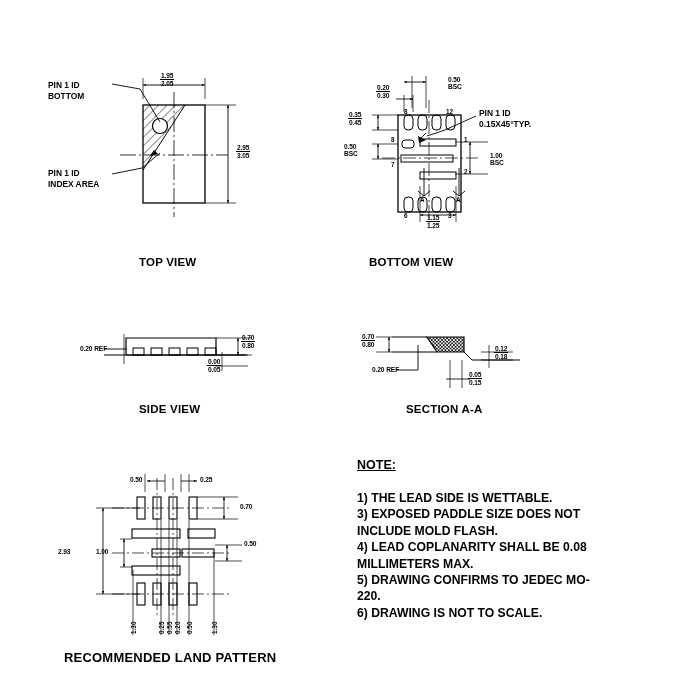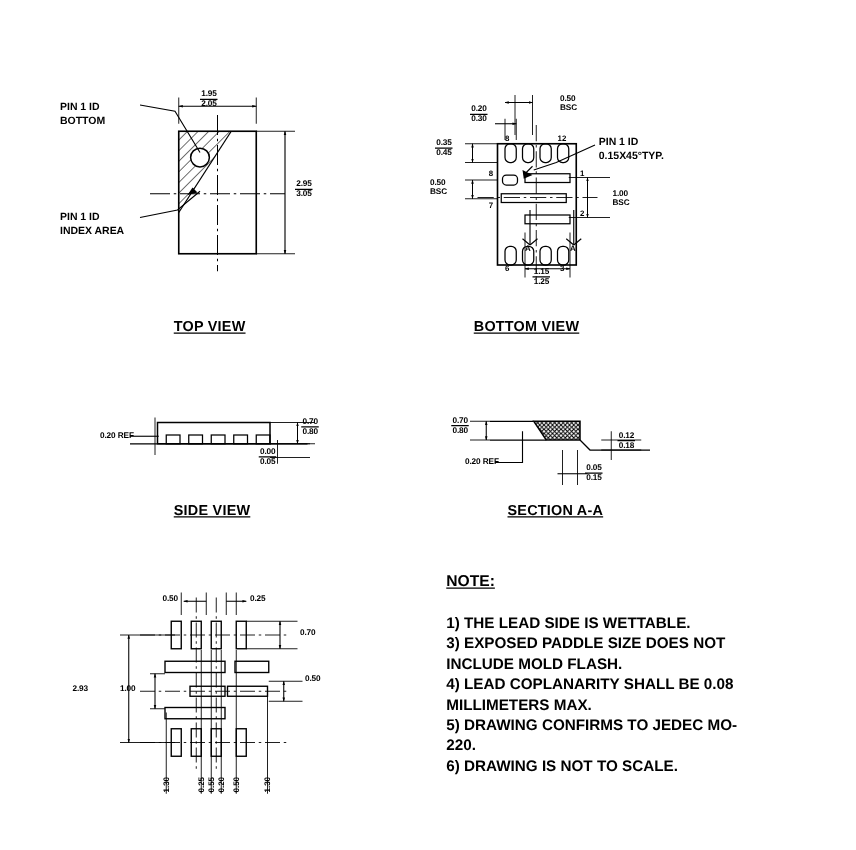--- a/index.html
+++ b/index.html
@@ -20,21 +20,20 @@
     left: 0; top: 0;
     width: 685px;
     height: 680px;
   }
   svg { display: block; }
   .vw-title {
     position: absolute;
     font-weight: bold;
     font-size: 11.5px;
     letter-spacing: 0.2px;
-    text-decoration: underline;
     white-space: nowrap;
   }
   .note-head {
     position: absolute;
     font-weight: bold;
     font-size: 12.5px;
     text-decoration: underline;
     text-align: center;
   }
   .note-list {
@@ -342,21 +341,21 @@
   <div class="pinnum" style="left:404px; top:108px;">8</div>
   <div class="pinnum" style="left:446px; top:108px;">12</div>
   <div class="pinnum" style="left:391px; top:136px;">8</div>
   <div class="pinnum" style="left:391px; top:161px;">7</div>
   <div class="pinnum" style="left:464px; top:136px;">1</div>
   <div class="pinnum" style="left:464px; top:168px;">2</div>
   <div class="pinnum" style="left:404px; top:212px;">6</div>
   <div class="pinnum" style="left:448px; top:212px;">3</div>
   <div class="pinnum" style="left:420px; top:196px;">A</div>
   <div class="pinnum" style="left:456px; top:196px;">A</div>
-  <div class="vw-title" style="left:379px; top:256px;">BOTTOM VIEW</div>
+  <div class="vw-title" style="left:369px; top:256px;">BOTTOM VIEW</div>
 
   <div class="dim" style="left:80px; top:345px;">
     <span>0.20</span> <span>REF</span>
   </div>
   <div class="dim stack" style="left:241px; top:334px;">
     <span class="top-val">0.70</span>
     <span class="bot-val">0.80</span>
   </div>
   <div class="dim stack" style="left:207px; top:358px;">
     <span class="top-val">0.00</span>
@@ -388,20 +387,21 @@
   <div class="dim" style="left:58px; top:548px;">2.93</div>
   <div class="dim" style="left:96px; top:548px;">1.00</div>
 
   <div class="vdim" style="left:130px; top:634px;">1.30</div>
   <div class="vdim" style="left:158px; top:634px;">0.25</div>
   <div class="vdim" style="left:166px; top:634px;">0.55</div>
   <div class="vdim" style="left:174px; top:634px;">0.20</div>
   <div class="vdim" style="left:186px; top:634px;">0.50</div>
   <div class="vdim" style="left:211px; top:634px;">1.30</div>
 
+  <div class="vw-title" style="left:64px; top:650px; font-size:13px;">RECOMMENDED LAND PATTERN</div>
 
   <div class="note-head" style="left:357px; top:458px;">NOTE:</div>
   <div class="note-list" style="left:357px; top:490px;">
     <div>1) THE LEAD SIDE IS WETTABLE.</div>
     <div>3) EXPOSED PADDLE SIZE DOES NOT INCLUDE MOLD FLASH.</div>
     <div>4) LEAD COPLANARITY SHALL BE 0.08 MILLIMETERS MAX.</div>
     <div>5) DRAWING CONFIRMS TO JEDEC MO-220.</div>
     <div>6) DRAWING IS NOT TO SCALE.</div>
   </div>
 

